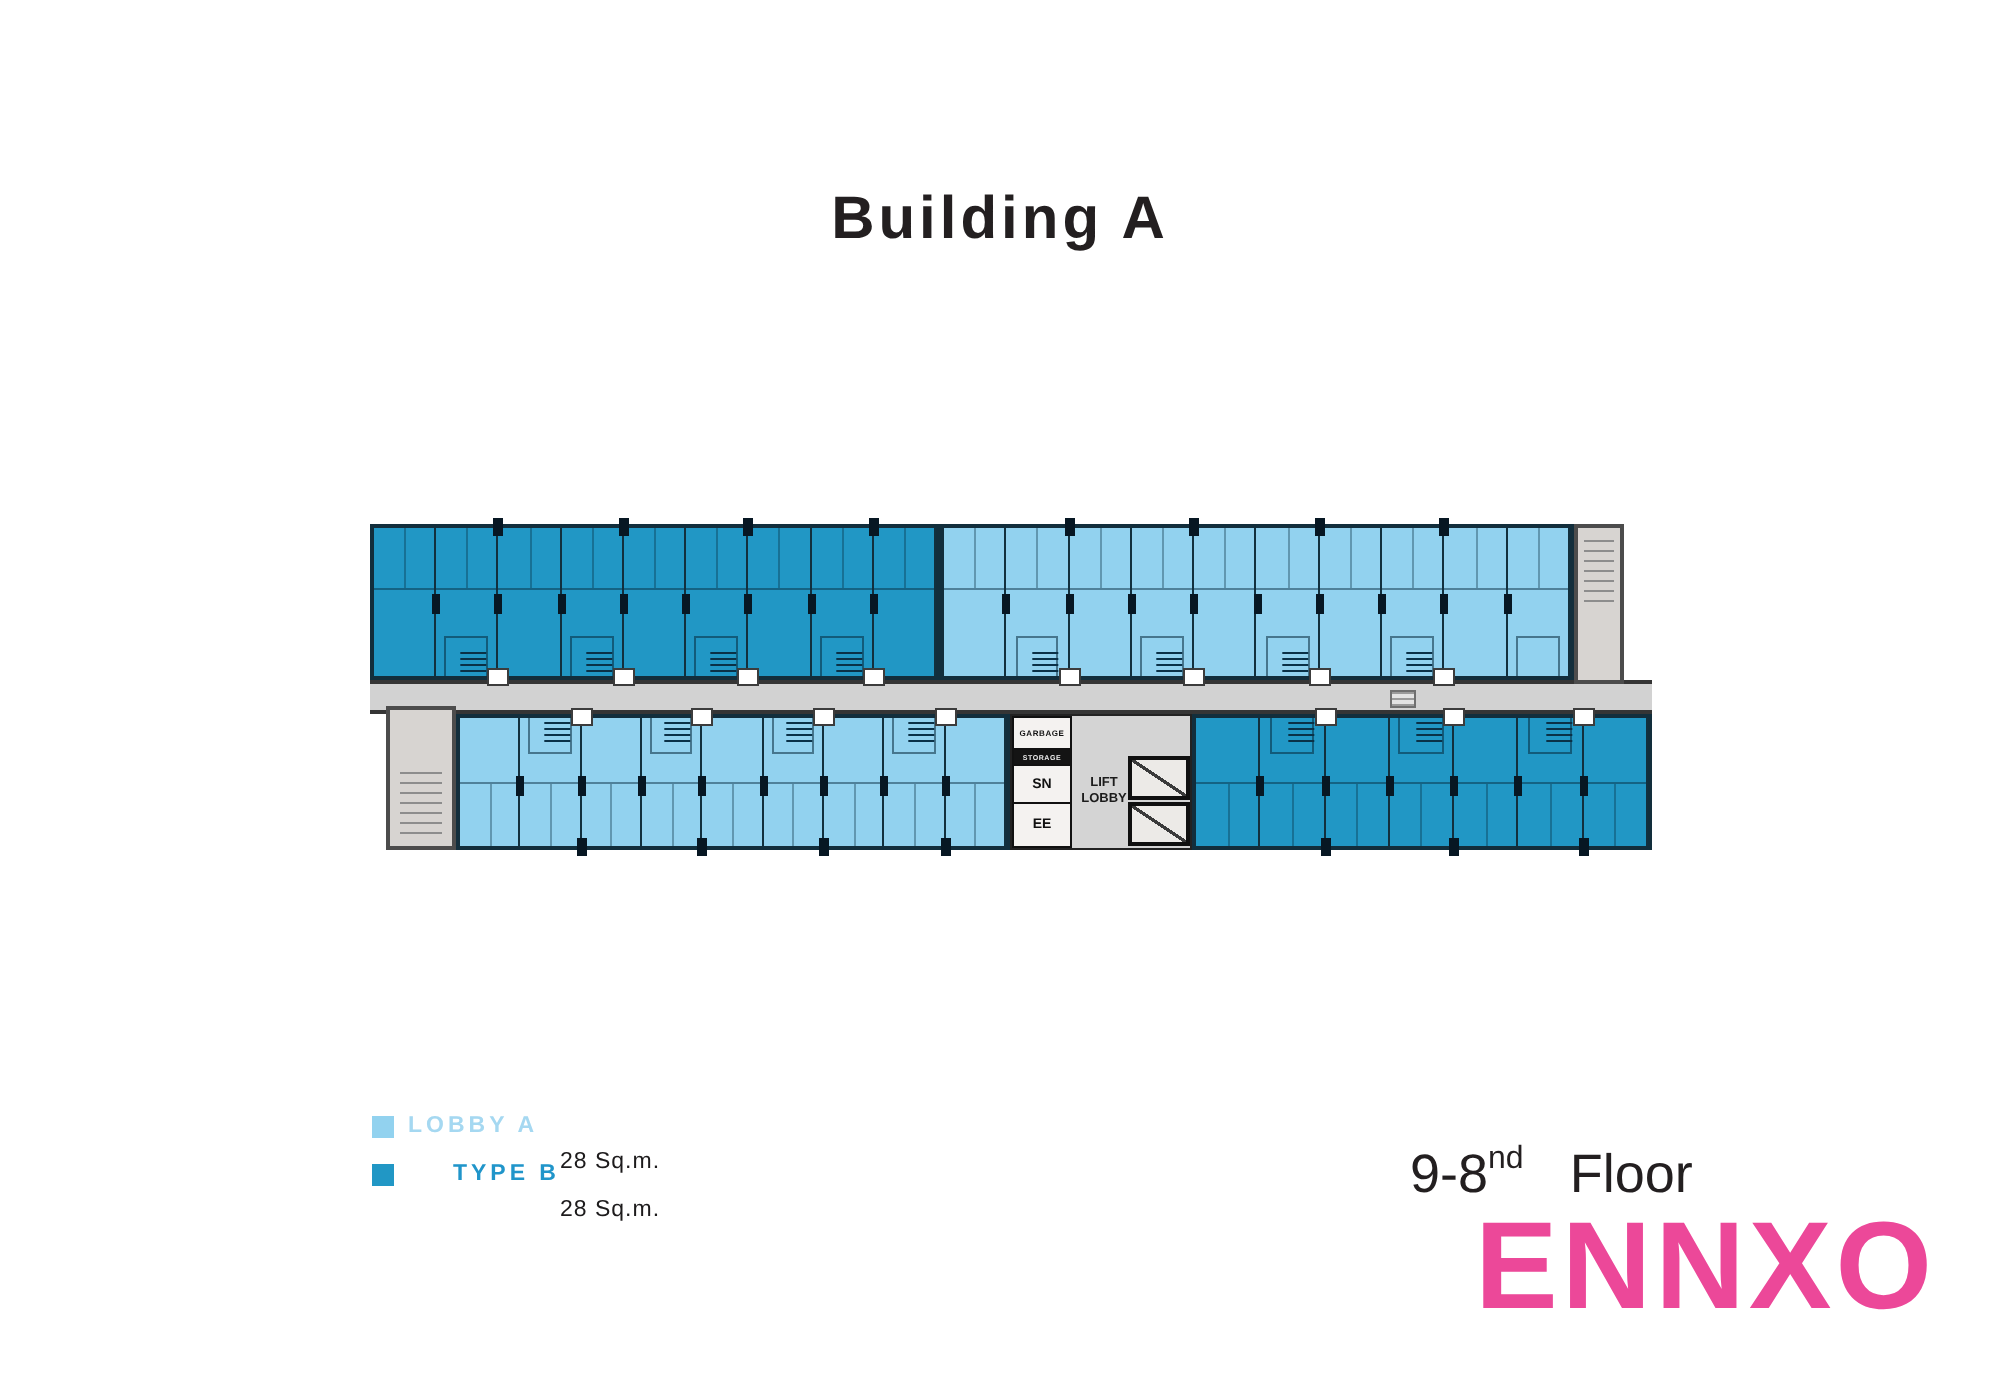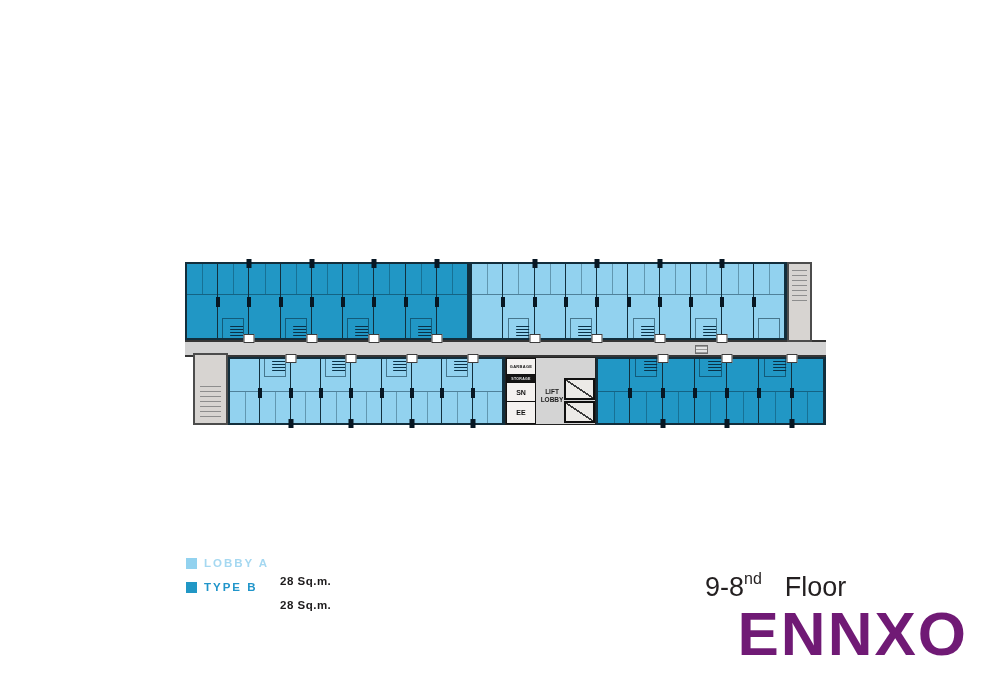--- a/index.html
+++ b/index.html
@@ -68,36 +68,37 @@
                font-size:6.5px;font-weight:bold;color:#1c1c1c;line-height:1.25;}
   .lifts{position:absolute;left:58px;top:20px;width:31px;}
   .lift{width:100%;height:22px;background:#eceae7;border:2.5px solid #101010;box-sizing:border-box;margin-bottom:1px;
         background-image:linear-gradient(to top right,transparent 47%,#3a3a3a 47%,#3a3a3a 53%,transparent 53%);}
 
   
   .legend{position:absolute;left:186px;top:556px;}
   .legend-row{display:flex;align-items:center;height:14px;margin-bottom:10px;}
   .swatch{width:11px;height:11px;margin-right:7px;}
   .legend-type{font-size:11.5px;font-weight:bold;letter-spacing:2px;width:76px;}
-  .legend-area{font-size:11.5px;font-weight:bold;color:#1d1b1c;letter-spacing:.5px;margin-top:36px;}
+  .legend-area{font-size:11.5px;font-weight:normal;color:#1d1b1c;letter-spacing:.5px;margin-top:36px;}
 
   
   .floor-label{position:absolute;left:705px;top:572px;font-size:27px;color:#231f20;}
   .floor-label sup{font-size:16px;position:relative;top:-2px;}
   .floor-word{margin-left:23px;}
 
   
   .watermark{position:absolute;right:32px;top:598px;font-size:62px;font-weight:bold;
-             color:#701a75;letter-spacing:2px;user-select:none;}
+             color:#ec4899;letter-spacing:2px;user-select:none;}
 </style>
 </head>
 <body>
 
 <div id="stage">
 
+  <div class="title">Building A</div>
 
   <div id="plan">
 
     <div class="units top" id="top-b-units" style="left: 0px; top: 0px; width: 285px; height: 78px; background: rgb(33, 151, 197);">
         <div class="unit" style="background: rgb(33, 151, 197);">
           <div class="divline"></div>
           <div class="vline"></div>
         </div>
         <div class="unit" style="background: rgb(33, 151, 197);">
           <div class="divline"></div>
@@ -365,21 +366,21 @@
   </div>
 
   <div class="legend">
     <div class="legend-row">
       <span class="swatch" id="swatch-a" style="background: rgb(146, 210, 239);"></span>
       <span class="legend-type" id="label-a" style="color: rgb(165, 216, 241);">LOBBY A</span>
       <span class="legend-area">28 Sq.m.</span>
     </div>
     <div class="legend-row">
       <span class="swatch" id="swatch-b" style="background: rgb(33, 151, 197);"></span>
-      <span class="legend-type" id="label-b" style="color: rgb(32, 149, 202);">TYPE B</span>
+      <span class="legend-type" id="label-b" style="color: rgb(32, 149, 202); text-align: right;">TYPE B</span>
       <span class="legend-area">28 Sq.m.</span>
     </div>
   </div>
 
   <div class="floor-label">
     <span>9-8</span><sup>nd</sup><span class="floor-word">Floor</span>
   </div>
 
   <div class="watermark">ENNXO</div>
 

